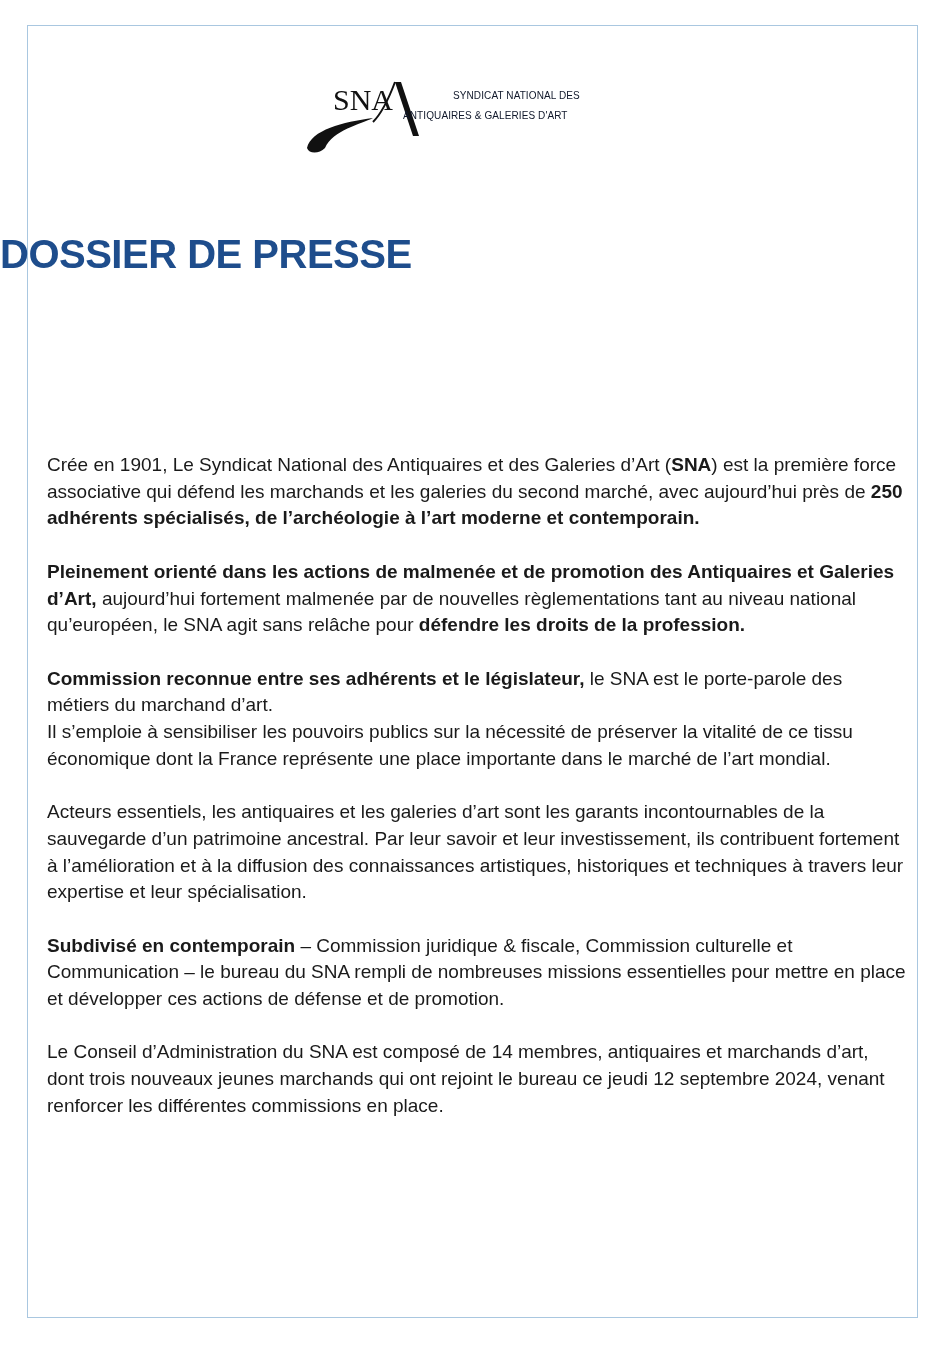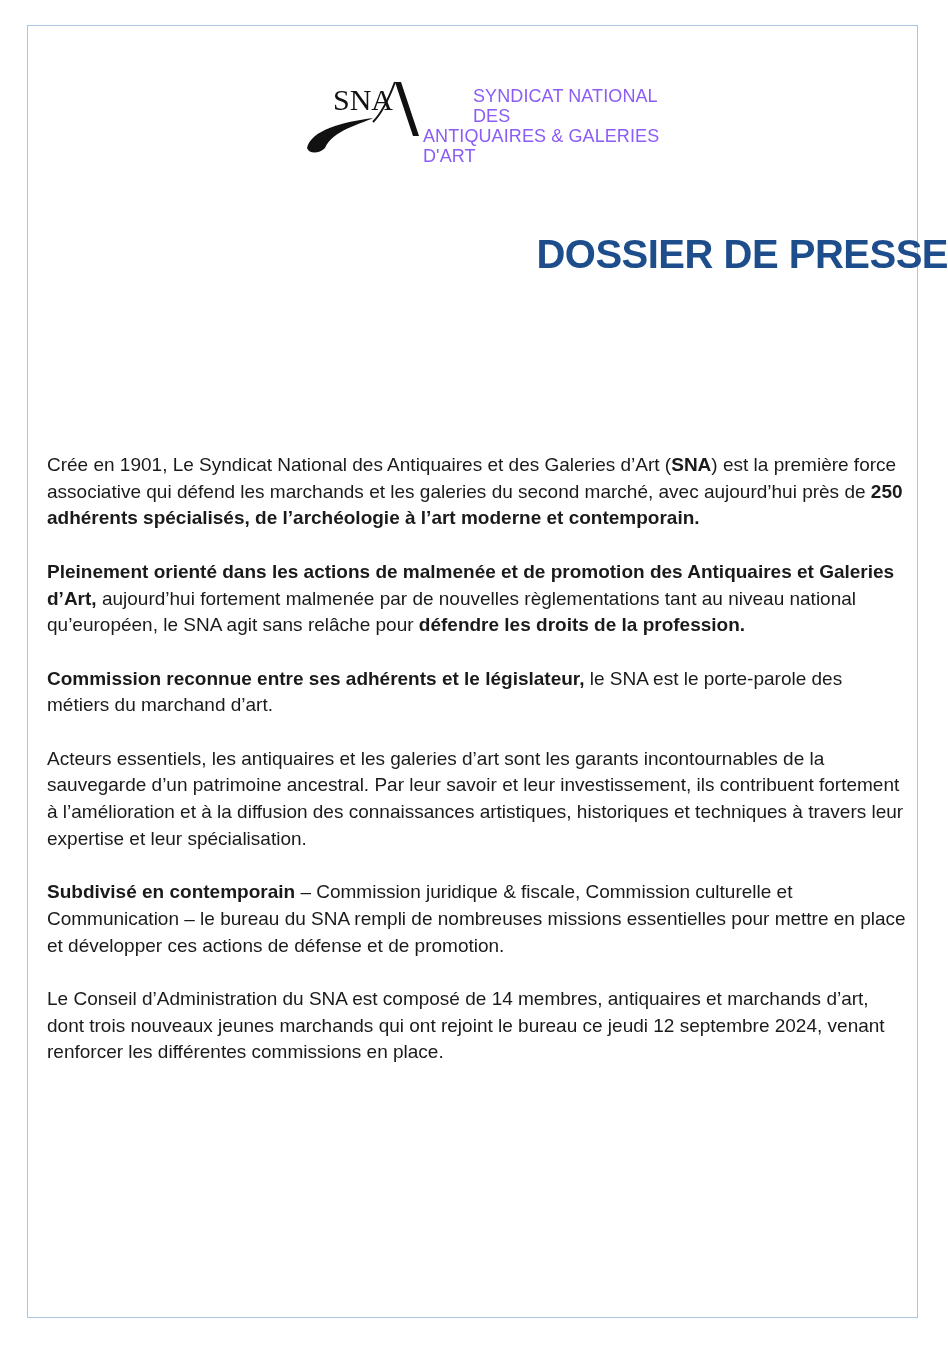--- a/index.html
+++ b/index.html
@@ -6,28 +6,28 @@
   body { width: 948px; height: 1346px; position: relative; overflow: hidden; }
   .page-frame {
     position: absolute; left: 27px; top: 25px; width: 891px; height: 1293px;
     border: 1px solid #a9c7e0; box-sizing: border-box; background: #fff;
   }
   .logo {
     position: absolute; left: 303px; top: 78px; width: 360px; height: 80px;
   }
   .logo svg { position: absolute; left: 0; top: 0; }
   .logo-text {
-    position: absolute; left: 120px; top: 8px;
-    font-family: "Liberation Sans", sans-serif; font-size: 18px; line-height: 20px;
-    color: #8b5cf6; letter-spacing: 0.1px;
+    position: absolute; left: 100px; top: 8px;
+    font-family: "Liberation Sans", sans-serif; font-size: 10px; line-height: 20px;
+    color: #0f172a; letter-spacing: 0.1px;
   }
   .logo-line1 { display: block; padding-left: 50px; }
   .logo-line2 { display: block; }
   .title {
-    position: absolute; left: 0; width: 948px; top: 232px; text-align: right;
+    position: absolute; left: 0; width: 948px; top: 232px; text-align: left;
     font-family: "Liberation Sans", sans-serif; font-weight: bold; font-size: 40px;
     color: #1e4d8c; letter-spacing: -0.5px;
   }
   .body-text {
     position: absolute; left: 47px; top: 452px; width: 860px;
     font-family: "Liberation Sans", sans-serif; font-size: 19px; line-height: 26.7px;
     color: #1a1a1a;
   }
   .body-text p { margin: 0 0 26.7px 0; }
   .body-text b { font-weight: bold; }
@@ -53,21 +53,21 @@
 <div class="title">DOSSIER DE PRESSE</div>
 
 <div class="body-text">
   <p>
     <span>Crée en 1901, Le Syndicat National des Antiquaires et des Galeries d’Art (</span><b>SNA</b><span>) est la première force associative qui défend les marchands et les galeries du second marché, avec aujourd’hui près de </span><b>250 adhérents spécialisés, de l’archéologie à l’art moderne et contemporain.</b>
   </p>
   <p>
     <b>Pleinement orienté dans les actions de malmenée et de promotion des Antiquaires et Galeries d’Art,</b><span> aujourd’hui fortement malmenée par de nouvelles règlementations tant au niveau national qu’européen, le SNA agit sans relâche  pour </span><b>défendre les droits de la profession.</b>
   </p>
   <p>
-    <b>Commission reconnue entre ses adhérents et le législateur,</b><span> le SNA est le porte-parole des métiers du marchand d’art.</span><br>
+    <b>Commission reconnue entre ses adhérents et le législateur,</b><span> le SNA est le porte-parole des métiers du marchand d’art.</span><br><span>Il s’emploie à sensibiliser les pouvoirs publics sur la nécessité de préserver la vitalité de ce tissu économique dont la France représente une place importante dans le marché de l’art mondial.</span>
   </p>
   <p>
     <span>Acteurs essentiels, les antiquaires et les galeries d’art sont les garants incontournables de la sauvegarde d’un patrimoine ancestral. Par leur savoir et leur investissement, ils contribuent fortement à l’amélioration et à la diffusion des connaissances artistiques, historiques et techniques à travers leur expertise et leur spécialisation.</span>
   </p>
   <p>
     <b>Subdivisé en contemporain</b><span> – Commission juridique &amp; fiscale, Commission culturelle et Communication – le bureau du SNA rempli de nombreuses missions essentielles pour mettre en place et développer ces actions de défense et de promotion.</span>
   </p>
   <p>
     <span>Le Conseil d’Administration du SNA est composé de 14 membres, antiquaires et marchands d’art, dont trois nouveaux jeunes marchands qui ont rejoint le bureau ce jeudi 12 septembre 2024, venant renforcer les différentes commissions en place.</span>
   </p>

